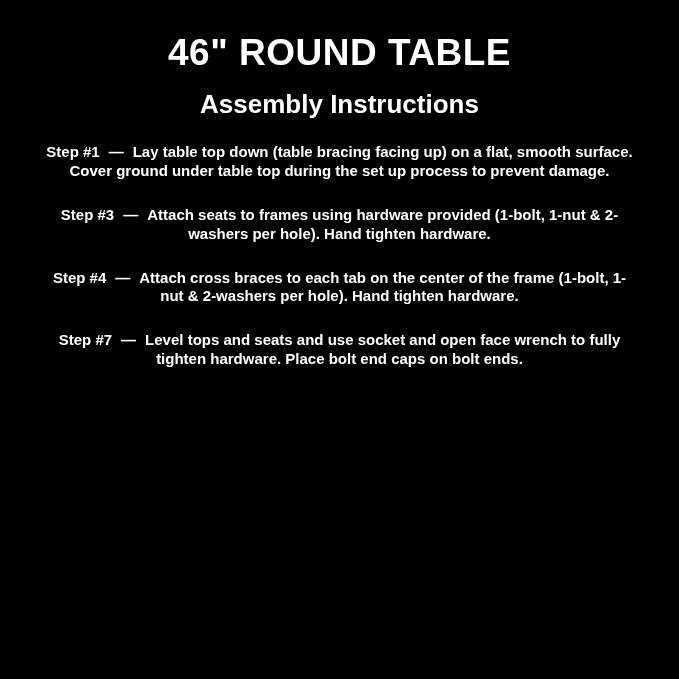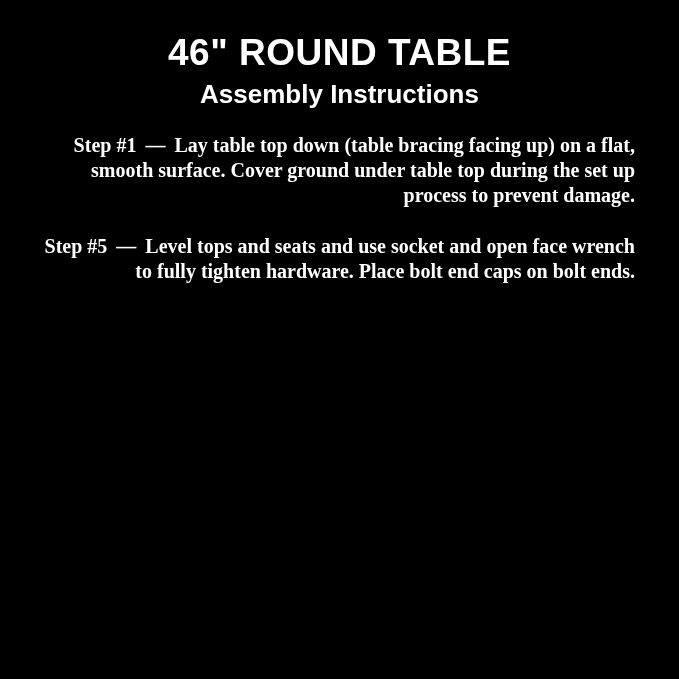--- a/index.html
+++ b/index.html
@@ -22,48 +22,49 @@
     padding-top: 34px;
     text-align: center;
   }
   .title {
     font-size: 37px;
     line-height: 1.0;
     letter-spacing: 0.5px;
   }
   .subtitle {
     font-size: 26px;
-    margin-top: 10px;
+    margin-top: 20px;
     line-height: 1.0;
   }
   .steps {
     padding: 26px 44px 0 44px;
   }
   .step {
-    font-size: 20px;
+    font-size: 15px;
     line-height: 1.26;
     margin: 0 0 25px 0;
-    text-align: right;
-    font-family: Liberation Serif, serif;
+    text-align: center;
   }
   .step-sep {
     margin: 0 9px;
   }
 </style>
 </head>
 <body>
 
 <div class="page">
   <div class="header">
     <div class="title">46" ROUND TABLE</div>
     <div class="subtitle">Assembly Instructions</div>
   </div>
 
   <div class="steps">
     <p class="step"><span>Step #1</span><span class="step-sep">—</span><span>Lay table top down (table bracing facing up) on a flat, smooth surface. Cover ground under table top during the set up process to prevent damage.</span></p>
 
 
+    <p class="step"><span>Step #3</span><span class="step-sep">—</span><span>Attach seats to frames using hardware provided (1-bolt, 1-nut &amp; 2-washers per hole). Hand tighten hardware.</span></p>
+
+    <p class="step"><span>Step #4</span><span class="step-sep">—</span><span>Attach cross braces to each tab on the center of the frame (1-bolt, 1-nut &amp; 2-washers per hole). Hand tighten hardware.</span></p>
 
 
-
-    <p class="step"><span>Step #5</span><span class="step-sep">—</span><span>Level tops and seats and use socket and open face wrench to fully tighten hardware. Place bolt end caps on bolt ends.</span></p>
+    <p class="step"><span>Step #7</span><span class="step-sep">—</span><span>Level tops and seats and use socket and open face wrench to fully tighten hardware. Place bolt end caps on bolt ends.</span></p>
   </div>
 </div>
 
 </body></html>

